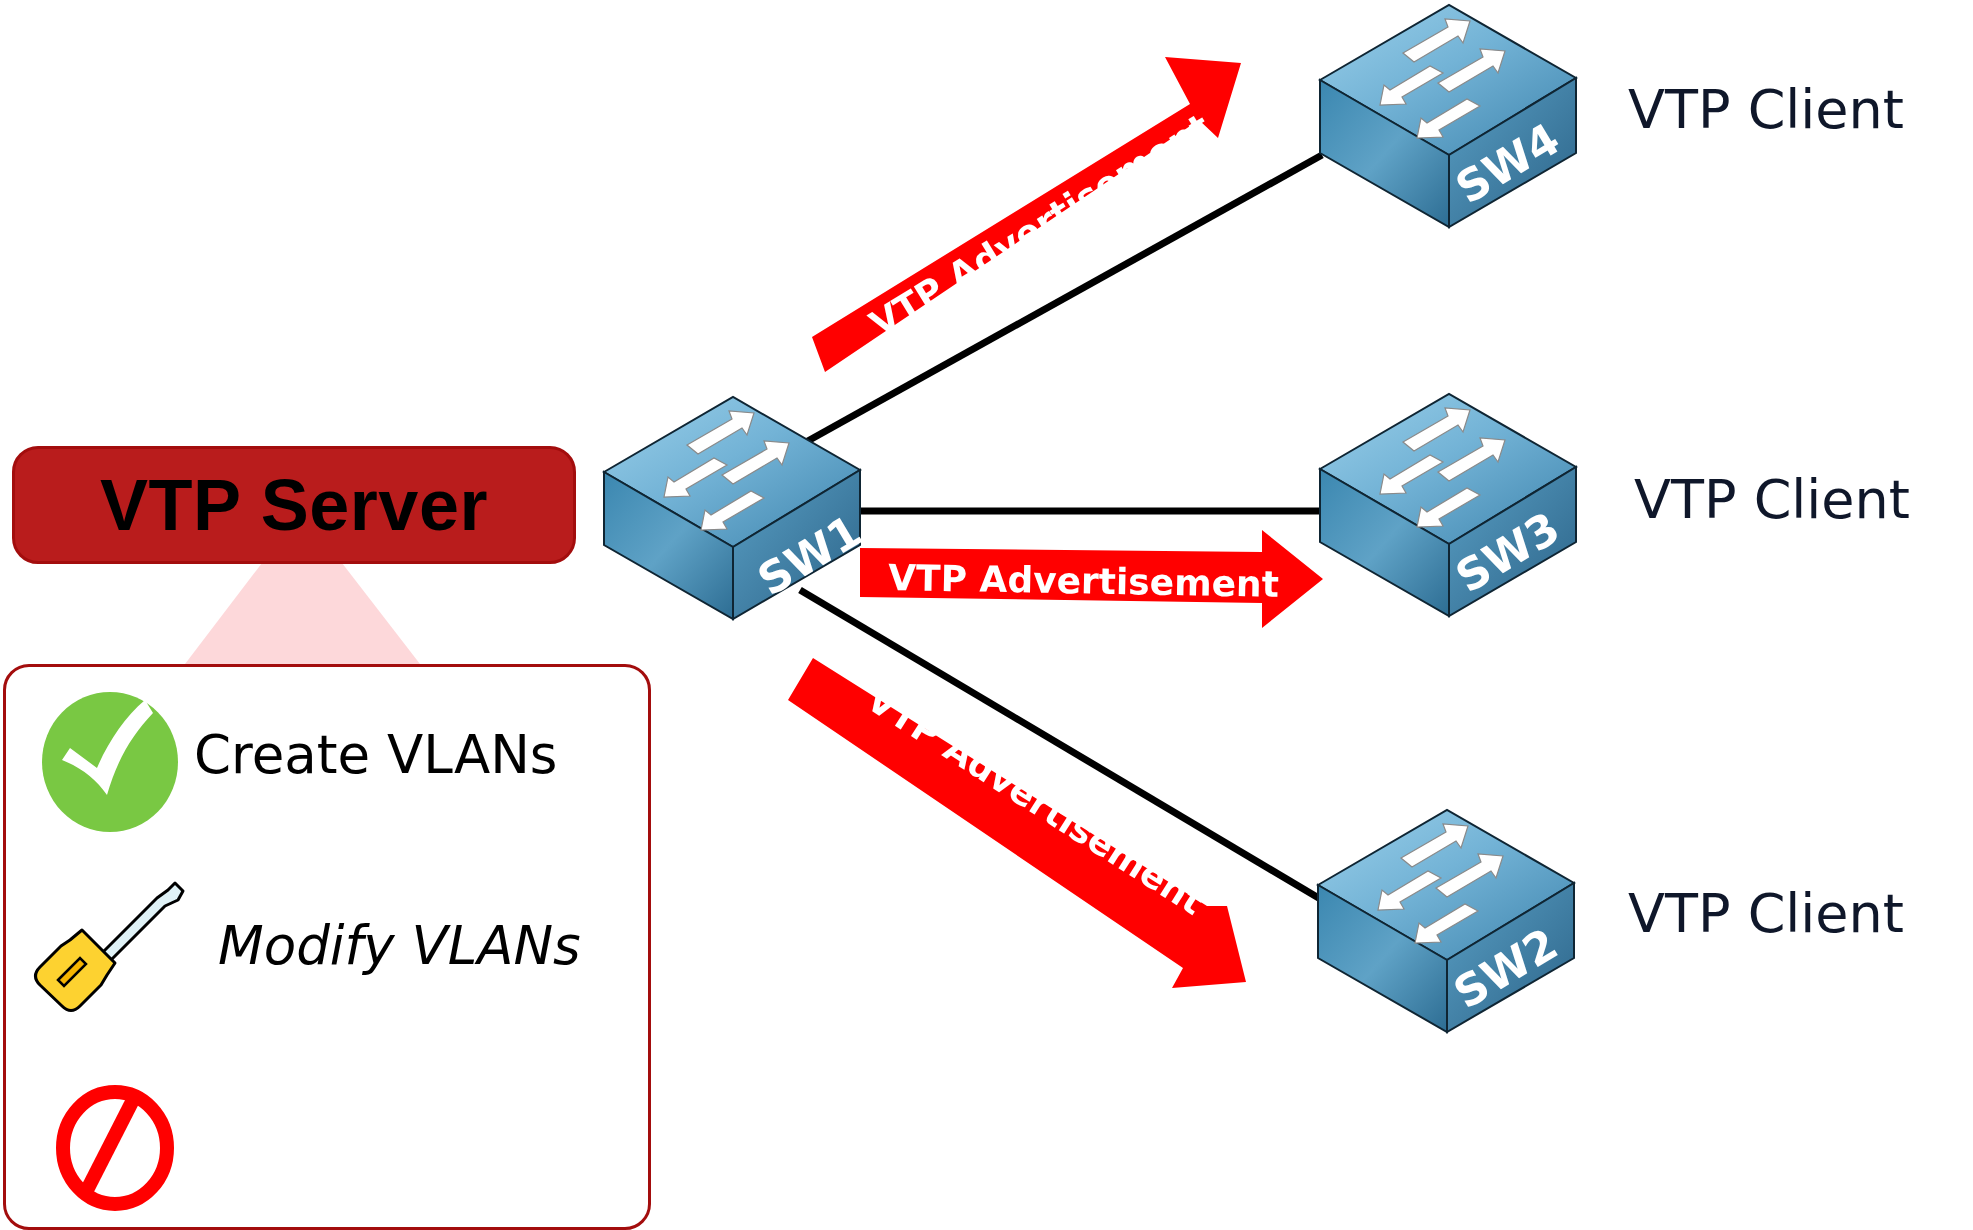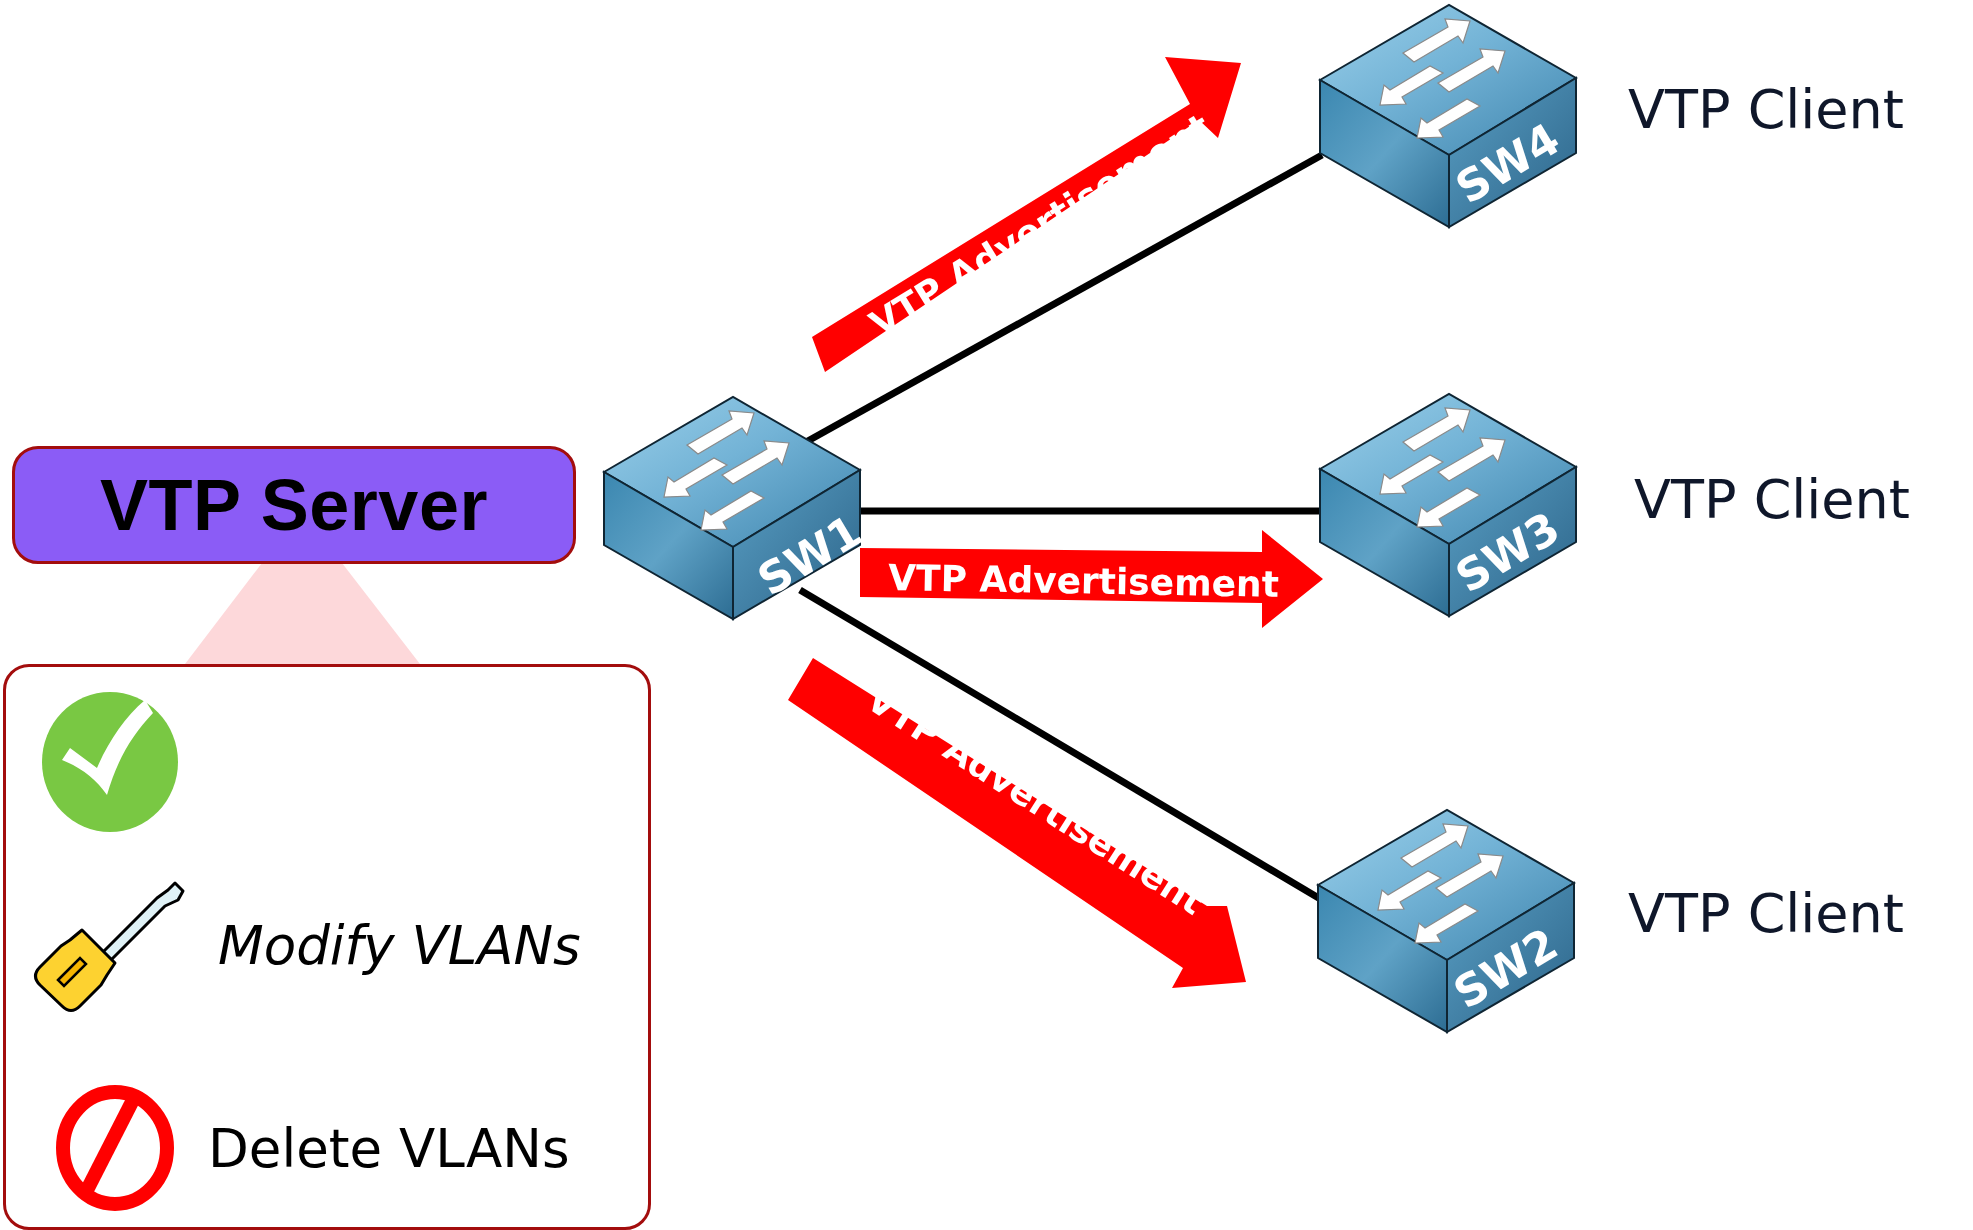--- a/index.html
+++ b/index.html
@@ -1,21 +1,21 @@
 <!DOCTYPE html>
 <html><head>
 <meta charset="utf-8">
 <style>
   html, body { margin:0; padding:0; background:#ffffff; }
   body { width:1973px; height:1230px; position:relative; overflow:hidden;
          font-family:"Liberation Sans", "DejaVu Sans", sans-serif; }
   #stage { position:absolute; left:0; top:0; width:1973px; height:1230px; }
   .abs { position:absolute; }
   .server-box { left:12px; top:446px; width:564px; height:118px; box-sizing:border-box;
-     background:#8b5cf6; border:3px solid #a30d0d; border-radius:26px;
+     background:#b91c1c; border:3px solid #a30d0d; border-radius:26px;
      display:flex; align-items:center; justify-content:center; }
   .server-title { font-family:"Liberation Sans", sans-serif; font-weight:bold; font-size:72px; color:#000; letter-spacing:0.5px; }
   .perm-box { left:3px; top:662px; width:648px; height:566px; box-sizing:border-box;
      background:#ffffff; border:3px solid #a30d0d; border-radius:26px; }
   .perm-label { font-family:"DejaVu Sans", sans-serif; font-size:53px; color:#000; white-space:nowrap; }
   .client-label { font-family:"DejaVu Sans", sans-serif; font-size:54px; color:#0f172a; white-space:nowrap; }
   svg text { font-family:"DejaVu Sans", sans-serif; }
 </style>
 </head>
 <body>
@@ -104,20 +104,20 @@
       <ellipse cx="115" cy="1148" rx="52" ry="56" fill="none" stroke="#ff0000" stroke-width="14"></ellipse>
       <line x1="135" y1="1096" x2="86" y2="1192" stroke="#ff0000" stroke-width="14"></line>
     </g>
   </svg>
 
   <div class="abs server-box">
     <span class="server-title">VTP Server</span>
   </div>
 
   <div class="abs perm-box" style="background:transparent; top:664px;"></div>
+  <div class="abs perm-label" style="left:194px; top:724px;">Create VLANs</div>
   <div class="abs perm-label" style="left:218px; top:915px;font-style:italic;">Modify VLANs</div>
-  <div class="abs perm-label" style="left:208px; top:1118px;">Delete VLANs</div>
 
   <div class="abs client-label" style="left:1628px; top:78px;">VTP Client</div>
   <div class="abs client-label" style="left:1634px; top:468px;">VTP Client</div>
   <div class="abs client-label" style="left:1628px; top:882px;">VTP Client</div>
 
 </div>
 
 </body></html>

